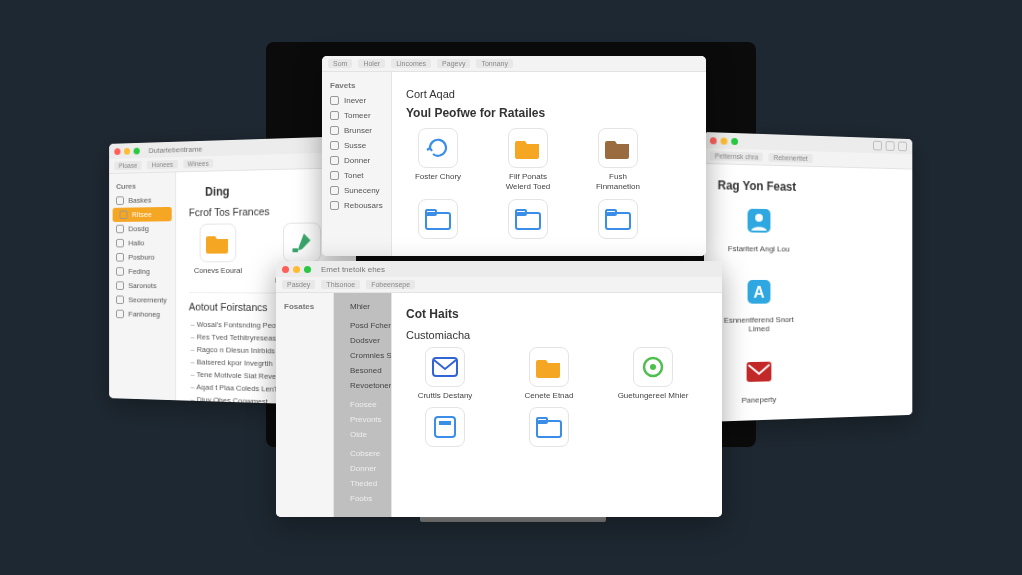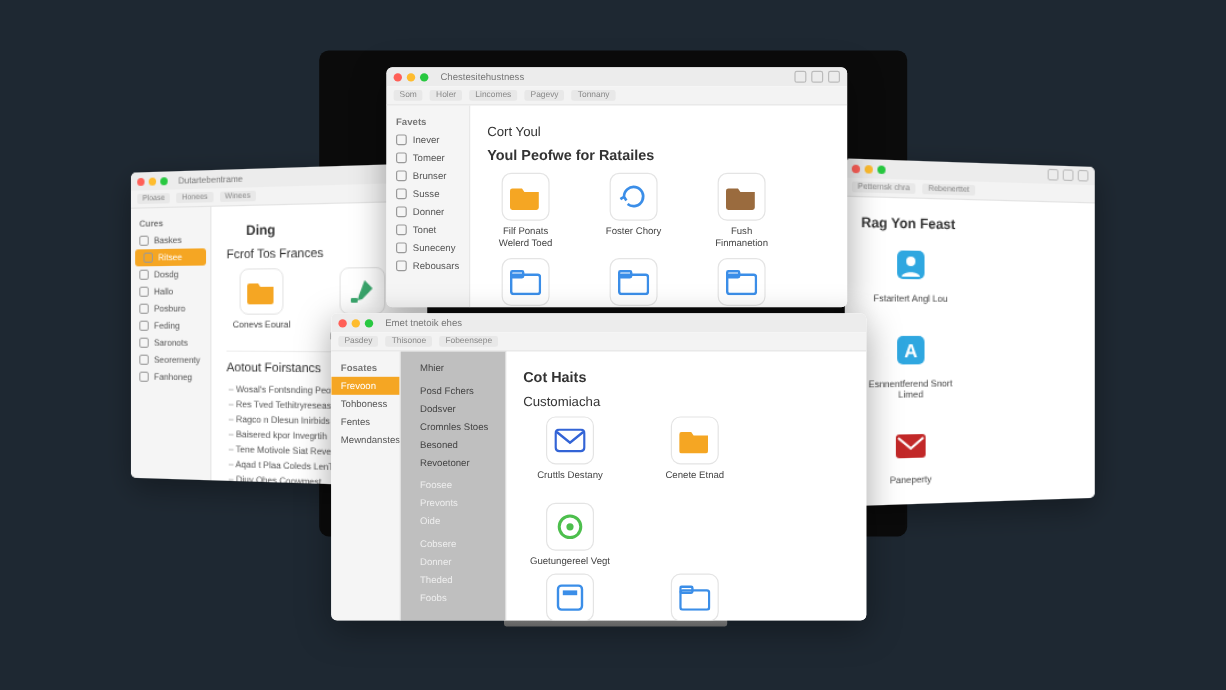--- a/index.html
+++ b/index.html
@@ -185,31 +185,20 @@
           <li>Baisered kpor Invegrtih</li>
           <li>Tene Motivole Siat Revend</li>
           <li>Aqad t Plaa Coleds LenTva</li>
           <li>Diuy Ohes Coowmest</li>
         </ul>
     </div>
   </div>
 </div>
 
 <div class="win" style="left:322px; top:56px; width:384px; height:200px;">
-  <div class="titlebar">
-    <span class="dot r"></span>
-    <span class="dot y"></span>
-    <span class="dot g"></span>
-    <span class="titletxt">Chestesitehustness</span>
-    <div class="ti-right">
-        <span class="wi"></span>
-        <span class="wi"></span>
-        <span class="wi"></span>
-      </div>
-  </div>
   <div class="toolbar" id="tbA">
       <span class="tb-item">Som</span>
       <span class="tb-item">Holer</span>
       <span class="tb-item">Lincomes</span>
       <span class="tb-item">Pagevy</span>
       <span class="tb-item">Tonnany</span>
     </div>
   <div class="body">
     <div class="sidebar" style="width:70px;">
       <div class="side-h">Favets</div>
@@ -218,38 +207,38 @@
           <div class="side-item"><span class="gl"></span>Tomeer</div>
           <div class="side-item"><span class="gl"></span>Brunser</div>
           <div class="side-item"><span class="gl"></span>Susse</div>
           <div class="side-item"><span class="gl"></span>Donner</div>
           <div class="side-item"><span class="gl"></span>Tonet</div>
           <div class="side-item"><span class="gl"></span>Suneceny</div>
           <div class="side-item"><span class="gl"></span>Rebousars</div>
         </div>
     </div>
     <div class="content">
-      <h3 class="sec">Cort Youl</h3>
+      <h3 class="sec">Cort Aqad</h3>
       <h2 class="sec">Youl Peofwe for Ratailes</h2>
       <div class="grid" id="gridA1">
           <div class="tile small">
     <div class="tbox" style="background:#fff;border:1px solid #e4e4e4;">
+              <svg width="24" height="24" viewBox="0 0 24 24">
+                <path fill="none" stroke="#3b8ee8" stroke-width="2.2" d="M4 12a8 8 0 1 1 3 6M4 12l-3 2m3-2l2 3"></path>
+              </svg>
+            </div>
+    <div class="tlabel">Foster Chory</div>
+  </div>
+          <div class="tile small">
+    <div class="tbox" style="background:#fff;border:1px solid #e4e4e4;">
               <svg width="26" height="22" viewBox="0 0 26 22">
                 <path fill="#f5a623" d="M2 4h8l2 3h12v13a2 2 0 0 1-2 2H2a2 2 0 0 1-2-2V6a2 2 0 0 1 2-2z"></path>
               </svg>
             </div>
     <div class="tlabel">Filf Ponats Welerd Toed</div>
-  </div>
-          <div class="tile small">
-    <div class="tbox" style="background:#fff;border:1px solid #e4e4e4;">
-              <svg width="24" height="24" viewBox="0 0 24 24">
-                <path fill="none" stroke="#3b8ee8" stroke-width="2.2" d="M4 12a8 8 0 1 1 3 6M4 12l-3 2m3-2l2 3"></path>
-              </svg>
-            </div>
-    <div class="tlabel">Foster Chory</div>
   </div>
           <div class="tile small">
     <div class="tbox" style="background:#fff;border:1px solid #e4e4e4;">
               <svg width="26" height="22" viewBox="0 0 26 22">
                 <path fill="#9a6b3e" d="M2 4h8l2 3h12v13a2 2 0 0 1-2 2H2a2 2 0 0 1-2-2V6a2 2 0 0 1 2-2z"></path>
               </svg>
             </div>
     <div class="tlabel">Fush Finmanetion</div>
   </div>
         </div>
@@ -295,28 +284,22 @@
     <span class="titletxt">Emet tnetoik ehes</span>
   </div>
   <div class="toolbar" id="tbC">
       <span class="tb-item">Pasdey</span>
       <span class="tb-item">Thisonoe</span>
       <span class="tb-item">Fobeensepe</span>
     </div>
   <div class="body">
     <div class="sidebar" style="width:58px;">
       <div class="side-h">Fosates</div>
-      <div id="sideC1">
-          <div class="side-item active2">Frevoon</div>
-          <div class="side-item ">Tohboness</div>
-          <div class="side-item ">Fentes</div>
-          <div class="side-item ">Mewndanstes</div>
-        </div>
-    </div>
-    <div class="sidebar dark" style="width:88px;text-align:right;">
+    </div>
+    <div class="sidebar dark" style="width:58px;text-align:right;">
       <div id="sideC2">
           <div class="side-item sub" style="color:#444">Mhier</div>
           <div style="height:4px"></div>
           <div class="side-item sub" style="color:#444">Posd Fchers</div>
           <div class="side-item sub" style="color:#444">Dodsver</div>
           <div class="side-item sub" style="color:#444">Cromnles Stoes</div>
           <div class="side-item sub" style="color:#444">Besoned</div>
           <div class="side-item sub" style="color:#444">Revoetoner</div>
           <div style="height:4px"></div>
           <div class="side-item sub" style="color:#eee">Foosee</div>
@@ -350,21 +333,21 @@
             </div>
     <div class="tlabel">Cenete Etnad</div>
   </div>
           <div class="tile ">
     <div class="tbox" style="background:#fff;border:1px solid #e4e4e4;">
               <svg width="24" height="24" viewBox="0 0 24 24">
                 <circle cx="12" cy="12" r="9" fill="none" stroke="#4dbf4d" stroke-width="2.5"></circle>
                 <circle cx="12" cy="12" r="3" fill="#4dbf4d"></circle>
               </svg>
             </div>
-    <div class="tlabel">Guetungereel Vegt</div>
+    <div class="tlabel">Guetungereel Mhier</div>
   </div>
         </div>
       <div style="height:6px"></div>
       <div class="grid" id="gridC2">
           <div class="tile ">
     <div class="tbox" style="background:#fff;border:1px solid #e4e4e4;">
               <svg width="24" height="24" viewBox="0 0 24 24">
                 <rect x="2" y="2" width="20" height="20" rx="3" fill="none" stroke="#3b8ee8" stroke-width="2"></rect>
                 <rect x="6" y="6" width="12" height="4" fill="#3b8ee8"></rect>
               </svg>

